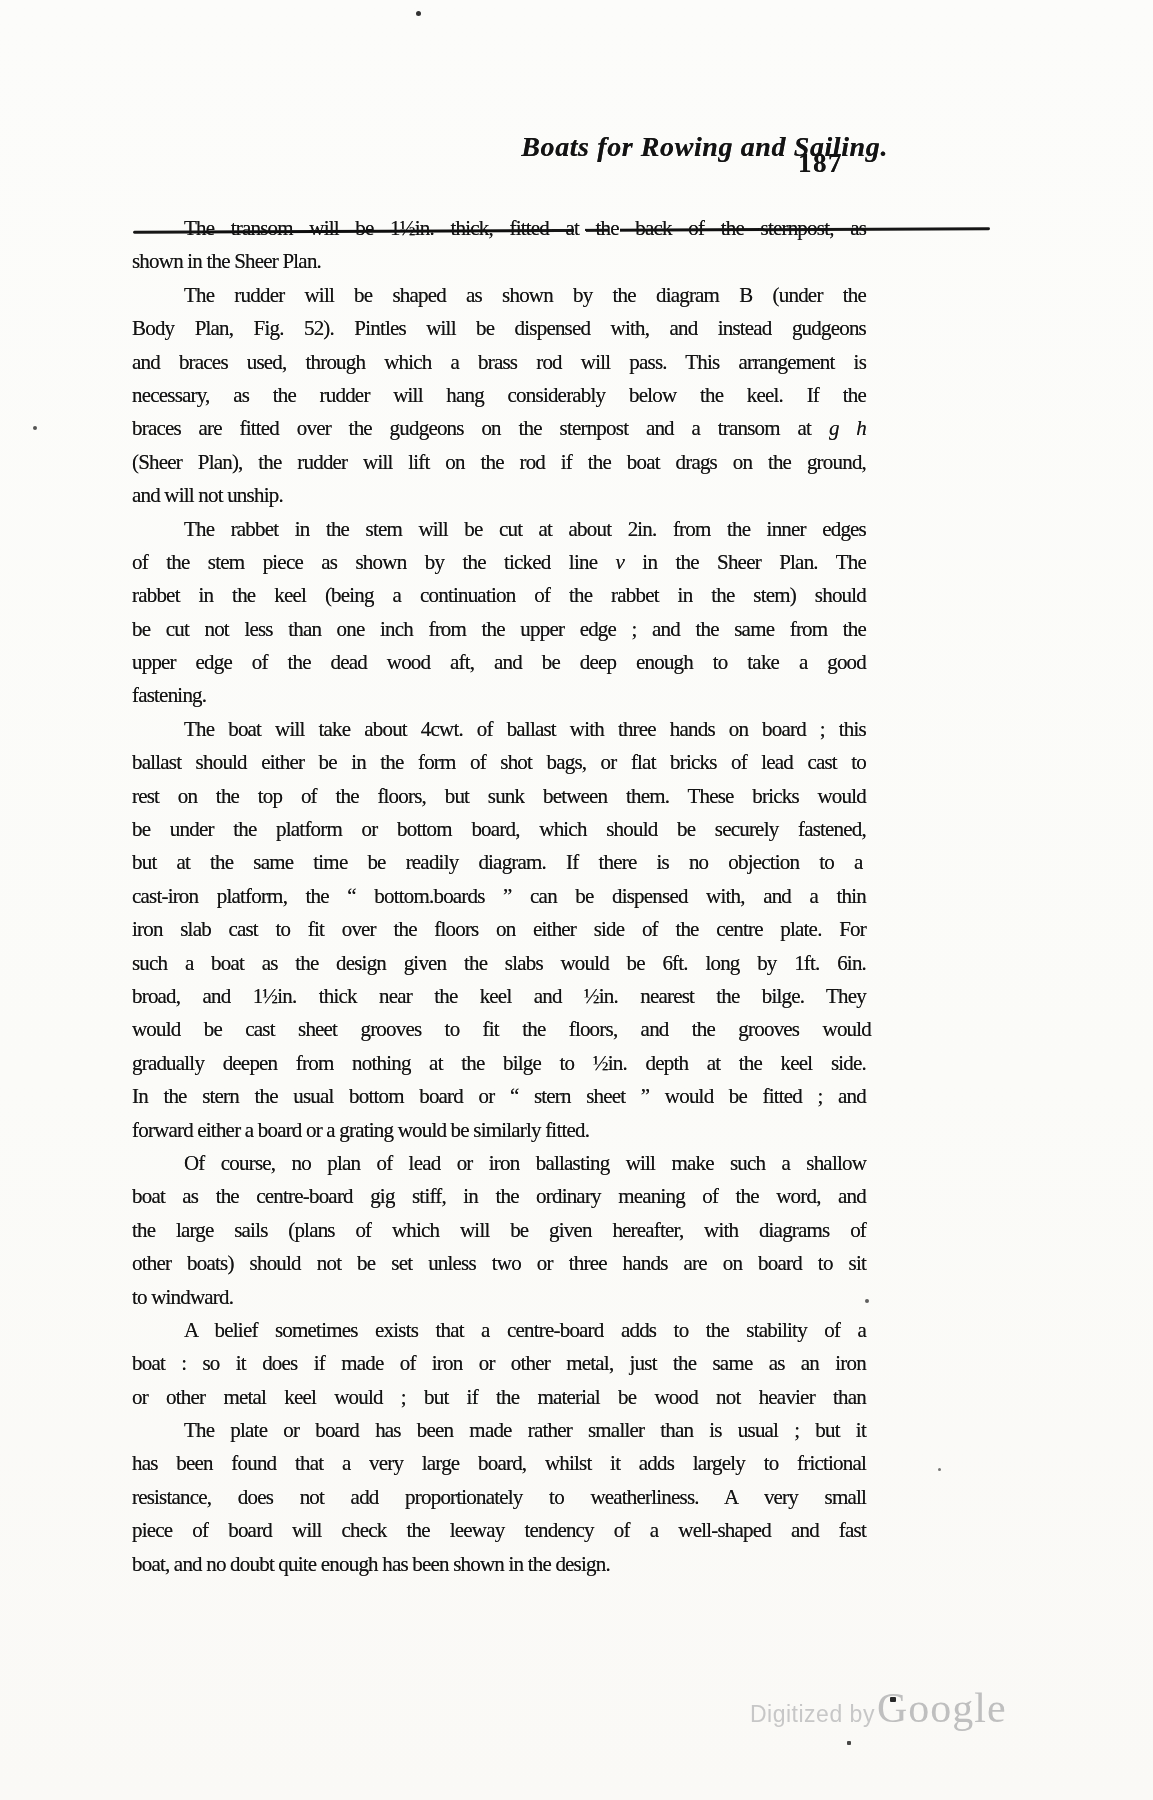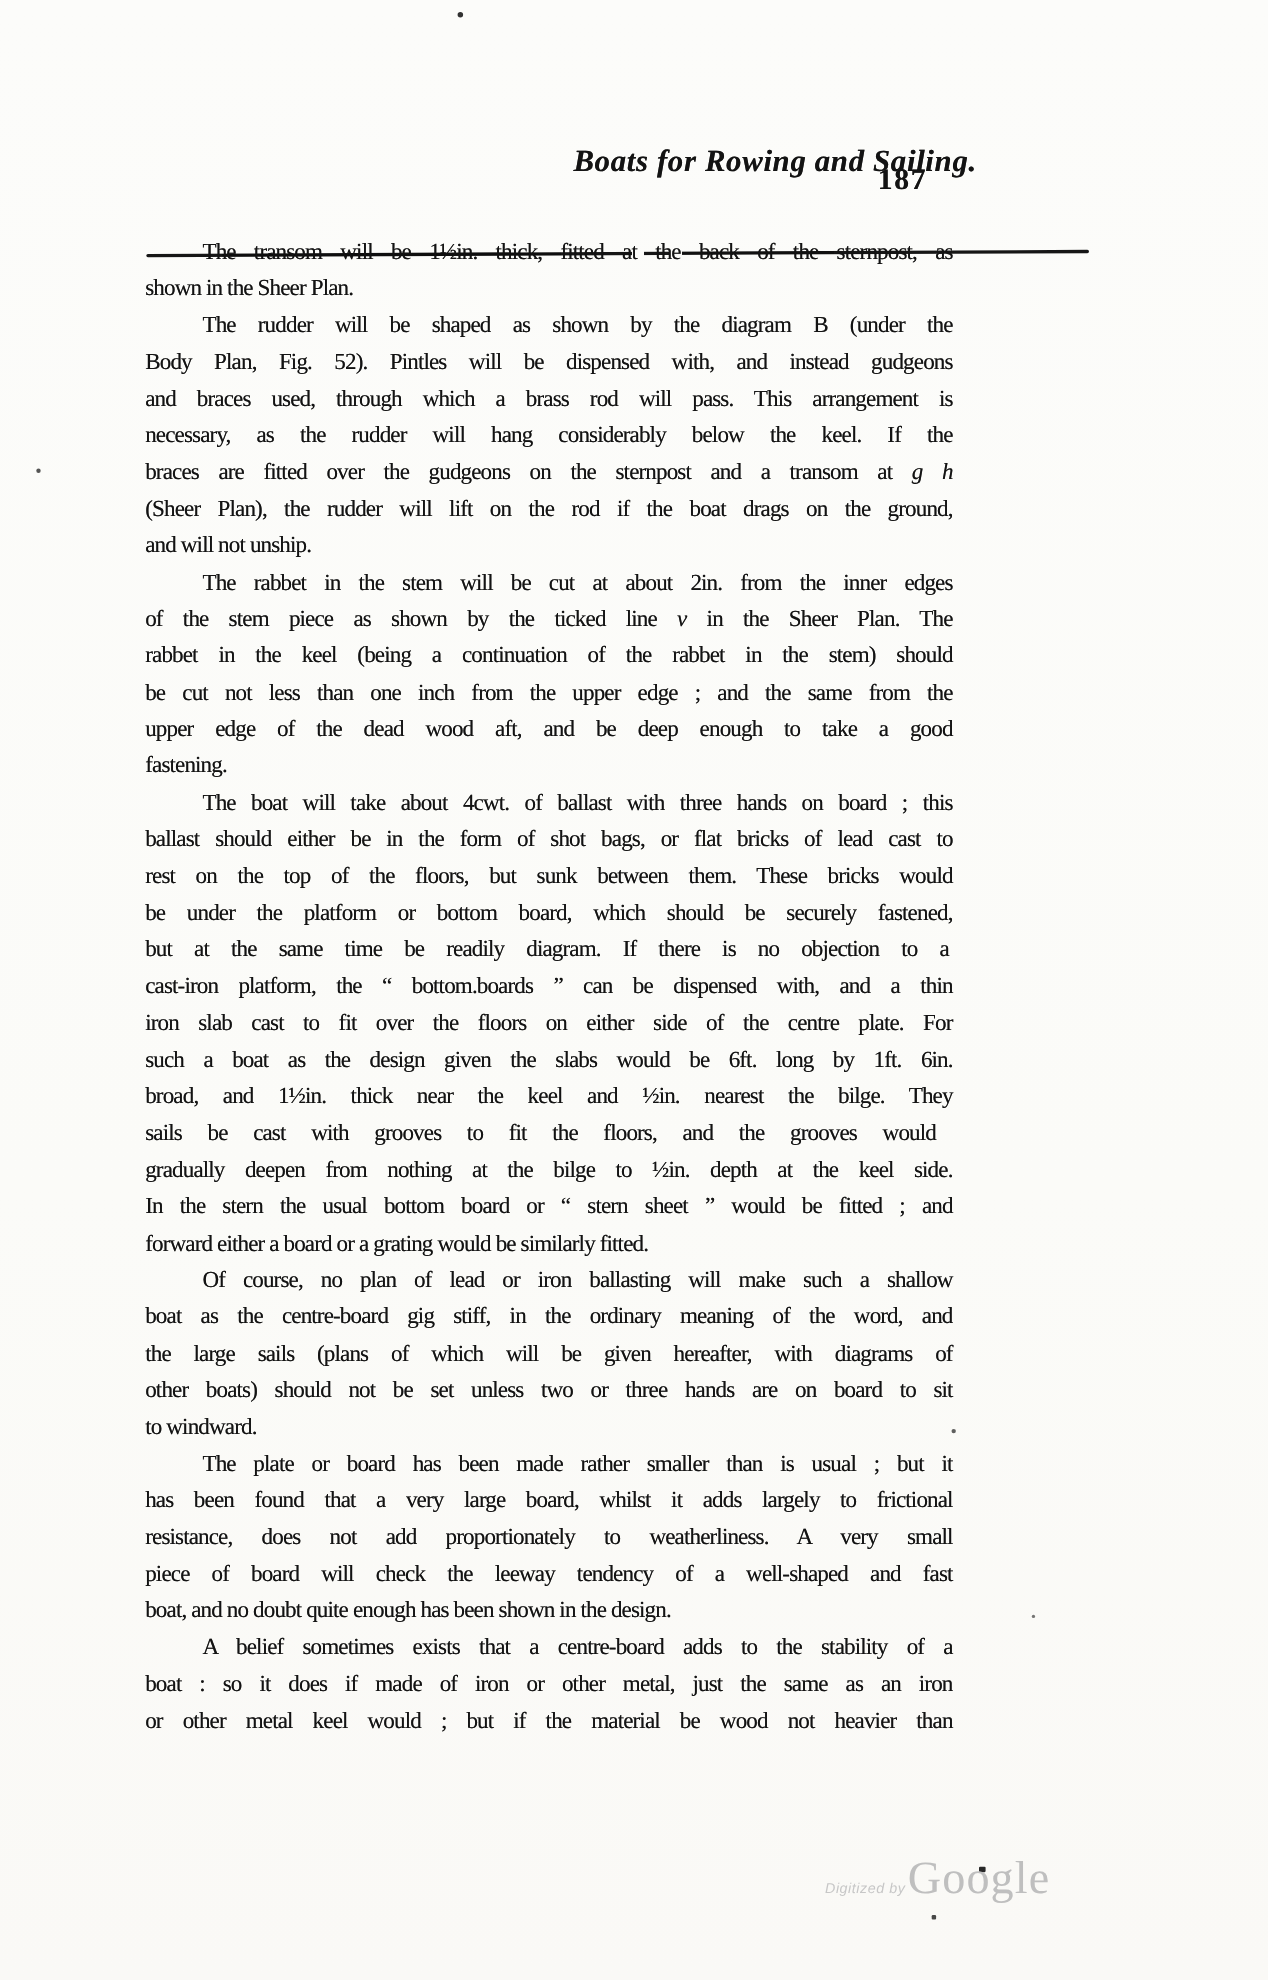--- a/index.html
+++ b/index.html
@@ -62,21 +62,21 @@
     position: absolute; background: #1c1c1c; border-radius: 50%;
   }
 
   
   .watermark {
     position: absolute; top: 1684px; left: 750px;
     display: flex; align-items: baseline;
     font-family: "Liberation Sans", sans-serif;
   }
   .digitized-by {
-    font-size: 13px; color: #c7c7c7; letter-spacing: 0.5px; font-style: italic;
+    font-size: 23px; color: #c7c7c7; letter-spacing: 0.5px;
   }
   .google-mark {
     font-family: "Liberation Serif", "DejaVu Serif", serif;
     font-size: 42px; color: #bfbfbf; margin-left: 2px; letter-spacing: 1px;
   }
 </style>
 </head>
 <body>
 
 <div class="page">
@@ -113,43 +113,43 @@
       <div class="para">
         <div class="line indent j"><span class="ln" style="word-spacing: 9.49px;">The boat will take about 4cwt. of ballast with three hands on board ; this</span></div>
         <div class="line j"><span class="ln" style="word-spacing: 9.94px;">ballast should either be in the form of shot bags, or flat bricks of lead cast to</span></div>
         <div class="line j"><span class="ln" style="word-spacing: 14.22px;">rest on the top of the floors, but sunk between them. These bricks would</span></div>
         <div class="line j"><span class="ln" style="word-spacing: 15.15px;">be under the platform or bottom board, which should be securely fastened,</span></div>
         <div class="line j"><span class="ln" style="word-spacing: 15.57px;">but at the same time be readily diagram. If there is no objection to a</span></div>
         <div class="line j"><span class="ln" style="word-spacing: 14.02px;">cast-iron platform, the “ bottom.boards ” can be dispensed with, and a thin</span></div>
         <div class="line j"><span class="ln" style="word-spacing: 13.15px;">iron slab cast to fit over the floors on either side of the centre plate. For</span></div>
         <div class="line j"><span class="ln" style="word-spacing: 13.17px;">such a boat as the design given the slabs would be 6ft. long by 1ft. 6in.</span></div>
         <div class="line j"><span class="ln" style="word-spacing: 17.79px;">broad, and 1½in. thick near the keel and ½in. nearest the bilge. They</span></div>
-        <div class="line j"><span class="ln" style="word-spacing: 18.83px;">sails be cast with grooves to fit the floors, and the grooves would</span></div>
+        <div class="line j"><span class="ln" style="word-spacing: 18.83px;">would be cast sheet grooves to fit the floors, and the grooves would</span></div>
         <div class="line j"><span class="ln" style="word-spacing: 14.09px;">gradually deepen from nothing at the bilge to ½in. depth at the keel side.</span></div>
         <div class="line j"><span class="ln" style="word-spacing: 11.04px;">In the stern the usual bottom board or “ stern sheet ” would be fitted ; and</span></div>
         <div class="line"><span class="ln">forward either a board or a grating would be similarly fitted.</span></div>
       </div>
       <div class="para">
         <div class="line indent j"><span class="ln" style="word-spacing: 11.82px;">Of course, no plan of lead or iron ballasting will make such a shallow</span></div>
         <div class="line j"><span class="ln" style="word-spacing: 12.94px;">boat as the centre-board gig stiff, in the ordinary meaning of the word, and</span></div>
         <div class="line j"><span class="ln" style="word-spacing: 16.23px;">the large sails (plans of which will be given hereafter, with diagrams of</span></div>
         <div class="line j"><span class="ln" style="word-spacing: 11.5px;">other boats) should not be set unless two or three hands are on board to sit</span></div>
         <div class="line"><span class="ln">to windward.</span></div>
       </div>
       <div class="para">
+        <div class="line indent j"><span class="ln" style="word-spacing: 12.94px;">A belief sometimes exists that a centre-board adds to the stability of a</span></div>
+        <div class="line j"><span class="ln" style="word-spacing: 11.8px;">boat : so it does if made of iron or other metal, just the same as an iron</span></div>
+        <div class="line j"><span class="ln" style="word-spacing: 13.72px;">or other metal keel would ; but if the material be wood not heavier than</span></div>
+      </div>
+      <div class="para">
         <div class="line indent j"><span class="ln" style="word-spacing: 11.64px;">The plate or board has been made rather smaller than is usual ; but it</span></div>
         <div class="line j"><span class="ln" style="word-spacing: 14.19px;">has been found that a very large board, whilst it adds largely to frictional</span></div>
         <div class="line j"><span class="ln" style="word-spacing: 22.1px;">resistance, does not add proportionately to weatherliness. A very small</span></div>
         <div class="line j"><span class="ln" style="word-spacing: 15.56px;">piece of board will check the leeway tendency of a well-shaped and fast</span></div>
         <div class="line"><span class="ln">boat, and no doubt quite enough has been shown in the design.</span></div>
-      </div>
-      <div class="para">
-        <div class="line indent j"><span class="ln" style="word-spacing: 12.94px;">A belief sometimes exists that a centre-board adds to the stability of a</span></div>
-        <div class="line j"><span class="ln" style="word-spacing: 11.8px;">boat : so it does if made of iron or other metal, just the same as an iron</span></div>
-        <div class="line j"><span class="ln" style="word-spacing: 13.72px;">or other metal keel would ; but if the material be wood not heavier than</span></div>
       </div>
     </div>
 
   <div class="dot" style="left:416px; top:11px;  width:5px; height:5px; opacity:.9;"></div>
   <div class="dot" style="left:33px;  top:426px; width:4px; height:4px; opacity:.75;"></div>
   <div class="dot" style="left:865px; top:1299px;width:4px; height:4px; opacity:.7;"></div>
   <div class="dot" style="left:938px; top:1468px;width:3px; height:3px; opacity:.6;"></div>
   <div class="dot" style="left:890px; top:1697px;width:6px; height:5px; opacity:.95; border-radius:1px;"></div>
   <div class="dot" style="left:847px; top:1741px;width:4px; height:4px; opacity:.8; border-radius:1px;"></div>
 

